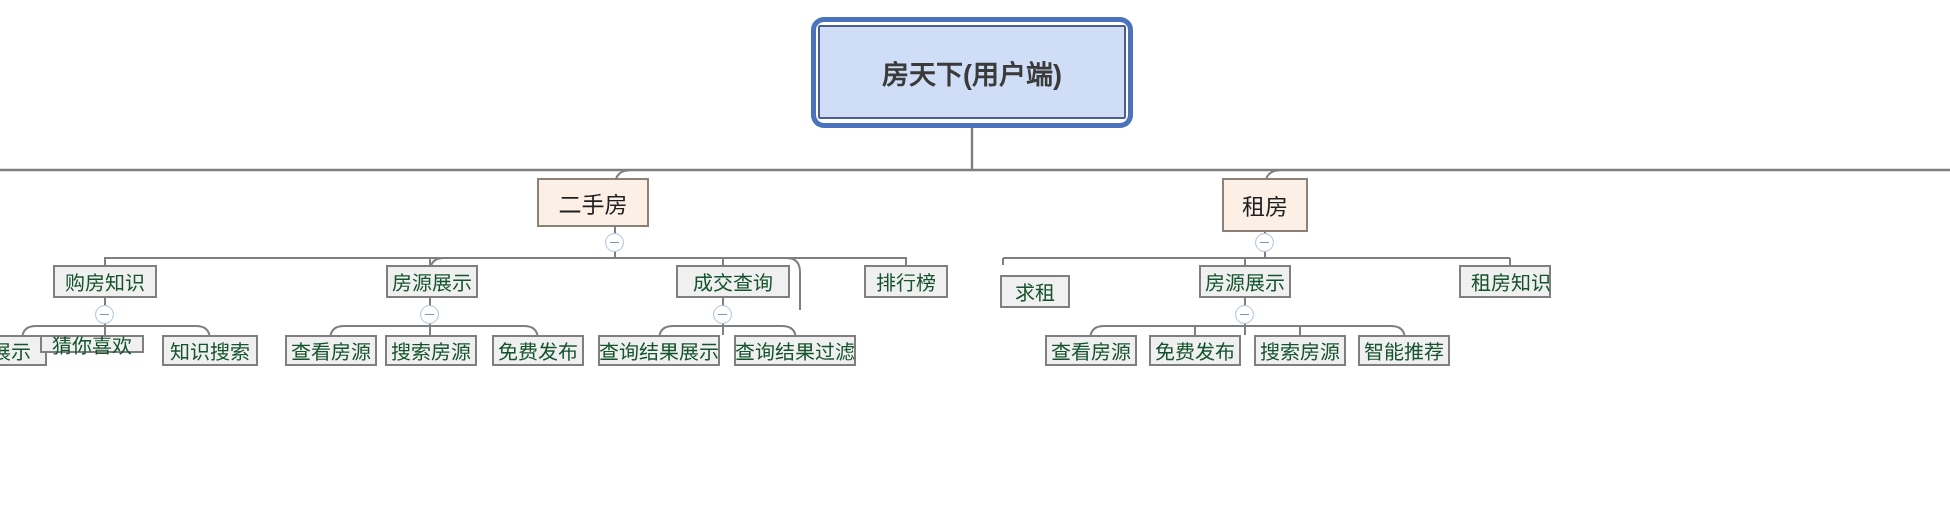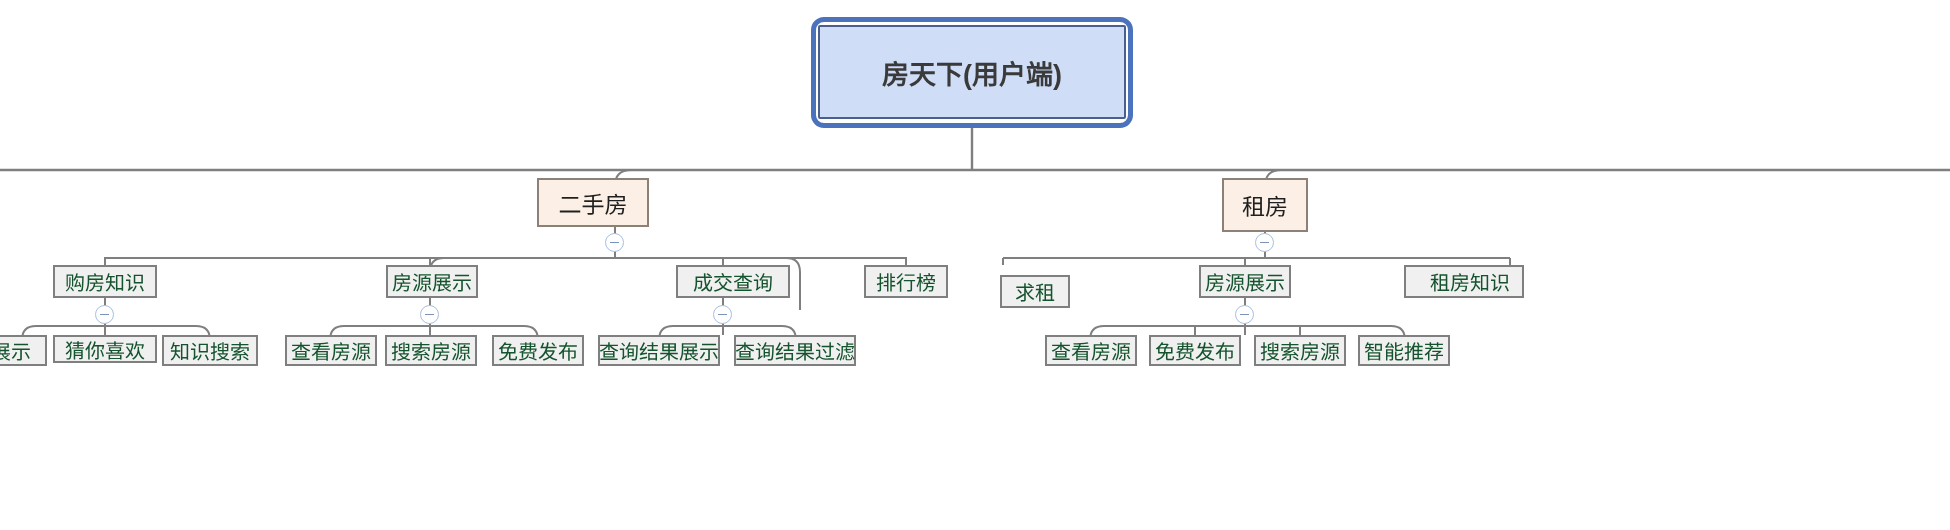--- a/index.html
+++ b/index.html
@@ -200,24 +200,24 @@
 
   <div class="node sect" style="left:864px; top:265px; width:84px; height:33px;">排行榜</div>
 
   <div class="node sect" style="left:968px; top:275px; width:70px; height:33px;margin-left:32px;">求租</div>
 
   <div class="node sect" style="left:1199px; top:265px; width:92px; height:33px;">房源展示</div>
   <div class="toggle" style="left:1235px; top:305px;">
       <span class="bar"></span>
     </div>
 
-  <div class="node sect" style="left:1404px; top:265px; width:120px; height:33px;padding-left:12px;">租房知识</div>
+  <div class="node sect" style="left:1459px; top:265px; width:92px; height:33px;padding-left:12px;">租房知识</div>
 
   <div class="node leaf" style="left:-25px; top:335px; width:72px; height:31px;">展示</div>
-  <div class="node leaf" style="left:53px; top:335px; width:104px; height:28px;">猜你喜欢</div>
+  <div class="node leaf" style="left:40px; top:335px; width:104px; height:18px;">猜你喜欢</div>
   <div class="node leaf" style="left:162px; top:335px; width:96px; height:31px;">知识搜索</div>
 
   <div class="node leaf" style="left:285px; top:335px; width:92px; height:31px;">查看房源</div>
   <div class="node leaf" style="left:385px; top:335px; width:92px; height:31px;">搜索房源</div>
   <div class="node leaf" style="left:492px; top:335px; width:92px; height:31px;">免费发布</div>
 
   <div class="node leaf" style="left:598px; top:335px; width:122px; height:31px;">查询结果展示</div>
   <div class="node leaf" style="left:734px; top:335px; width:122px; height:31px;">查询结果过滤</div>
 
   <div class="node leaf" style="left:1045px; top:335px; width:92px; height:31px;">查看房源</div>

